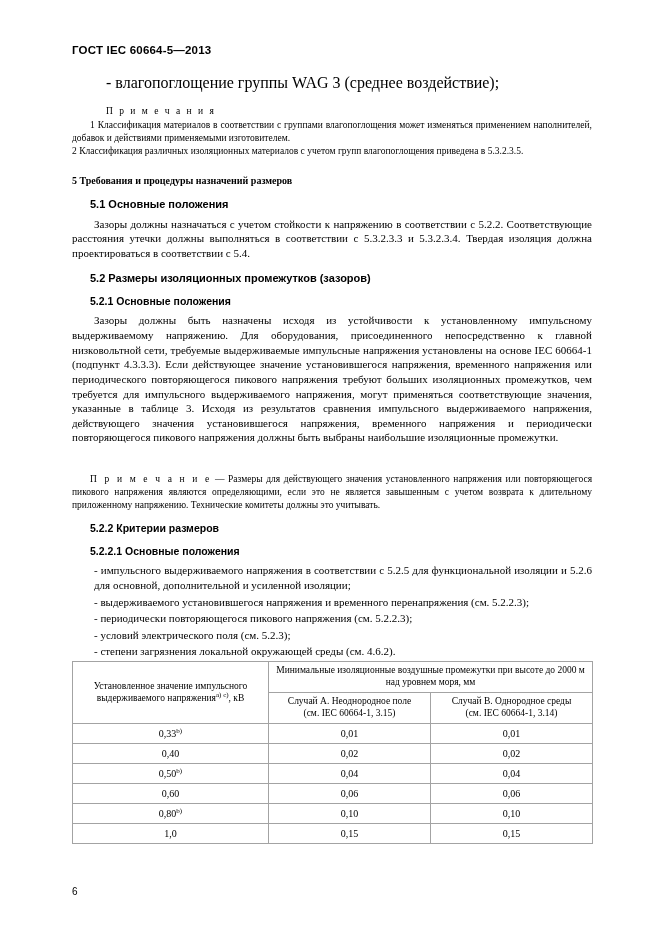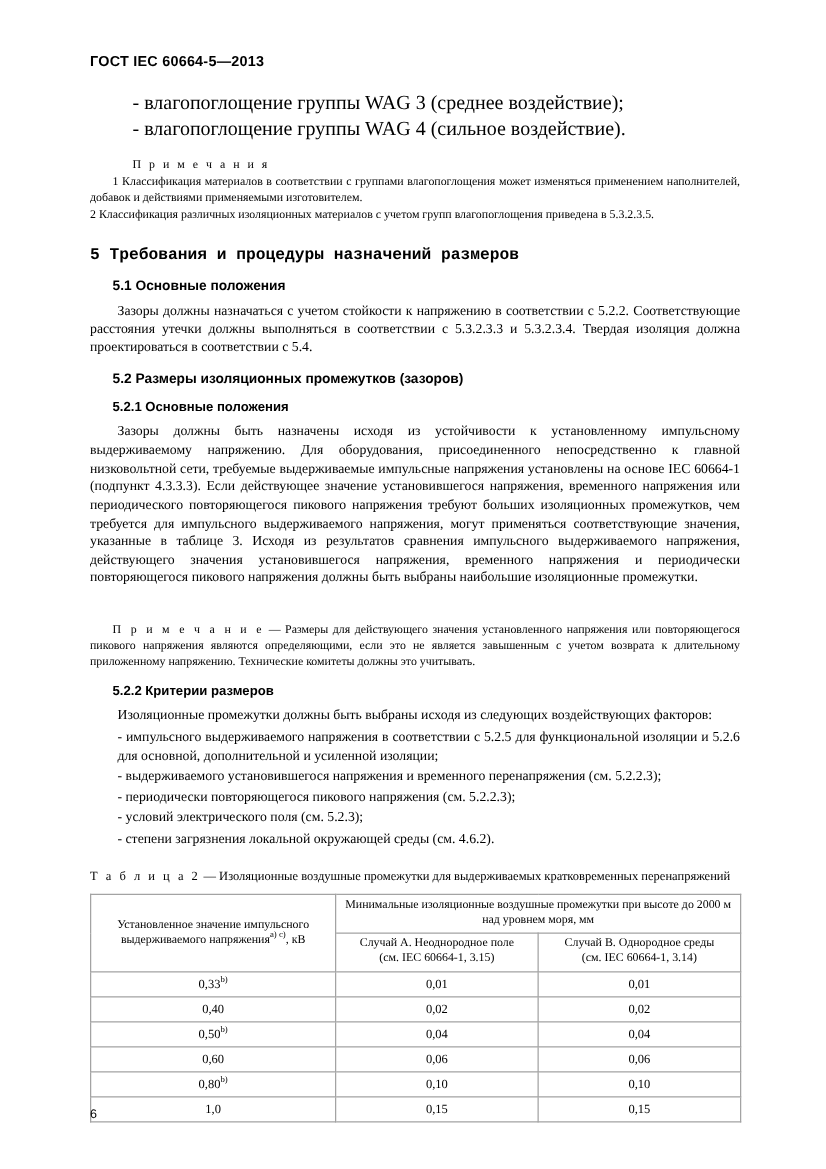--- a/index.html
+++ b/index.html
@@ -49,22 +49,22 @@
     font-size: 9.5px;
     line-height: 1.32;
     text-align: justify;
     margin: 0 0 1px 0;
     text-indent: 18px;
   }
   .note-p.cont {
     text-indent: 0;
   }
   h2.sec {
-    font-family: Liberation Mono, monospace;
-    font-size: 13px;
+    font-family: Liberation Serif, serif;
+    font-size: 10px;
     font-weight: bold;
     margin: 17px 0 12px 0;
   }
   h3.sub {
     font-family: "Liberation Sans", sans-serif;
     font-size: 11px;
     font-weight: bold;
     margin: 12px 0 7px 18px;
   }
   h4.subsub {
@@ -148,49 +148,47 @@
 </head>
 <body>
 
 <div class="page">
 
   <div class="content">
 
     <div class="doc-header">ГОСТ IEC 60664-5—2013</div>
 
     <p class="dash-line">- влагопоглощение группы WAG 3 (среднее воздействие);</p>
-    <p class="dash-line">- влагопоглощение группы WAG 4 (сильное воздействие).</p>
 
     <div class="note-title">П р и м е ч а н и я</div>
     <p class="note-p">1 Классификация материалов в соответствии с группами влагопоглощения может изменяться применением наполнителей, добавок и действиями применяемыми изготовителем.</p>
     <p class="note-p cont">2 Классификация различных изоляционных материалов с учетом групп влагопоглощения приведена в 5.3.2.3.5.</p>
 
     <h2 class="sec">5 Требования и процедуры назначений размеров</h2>
 
     <h3 class="sub">5.1 Основные положения</h3>
     <p class="body">Зазоры должны назначаться с учетом стойкости к напряжению в соответствии с 5.2.2. Соответствующие расстояния утечки должны выполняться в соответствии с 5.3.2.3.3 и 5.3.2.3.4. Твердая изоляция должна проектироваться в соответствии с 5.4.</p>
 
     <h3 class="sub">5.2 Размеры изоляционных промежутков (зазоров)</h3>
 
     <h4 class="subsub">5.2.1 Основные положения</h4>
     <p class="body">Зазоры должны быть назначены исходя из устойчивости к установленному импульсному выдерживаемому напряжению. Для оборудования, присоединенного непосредственно к главной низковольтной сети, требуемые выдерживаемые импульсные напряжения установлены на основе IEC 60664-1 (подпункт 4.3.3.3). Если действующее значение установившегося напряжения, временного напряжения или периодического повторяющегося пикового напряжения требуют больших изоляционных промежутков, чем требуется для импульсного выдерживаемого напряжения, могут применяться соответствующие значения, указанные в таблице 3. Исходя из результатов сравнения импульсного выдерживаемого напряжения, действующего значения установившегося  напряжения, временного напряжения и периодически повторяющегося пикового напряжения должны быть выбраны наибольшие изоляционные промежутки.</p>
 
     <p class="note-block"><span class="lbl">П р и м е ч а н и е</span> <span>— Размеры для действующего значения установленного напряжения или повторяющегося пикового напряжения являются определяющими, если это не является завышенным с учетом возврата к длительному приложенному напряжению. Технические комитеты должны это учитывать.</span></p>
 
     <h4 class="subsub">5.2.2 Критерии размеров</h4>
-
-    <p class="body">Изоляционные промежутки должны быть выбраны исходя из следующих воздействующих факторов:</p>
+    <h4 class="subsub">5.2.2.1 Основные положения</h4>
+
 
     <p class="bullet">- импульсного выдерживаемого напряжения в соответствии с 5.2.5 для функциональной изоляции и 5.2.6 для основной, дополнительной и усиленной изоляции;</p>
     <p class="bullet">- выдерживаемого установившегося напряжения и временного перенапряжения (см. 5.2.2.3);</p>
     <p class="bullet">- периодически повторяющегося пикового напряжения (см. 5.2.2.3);</p>
     <p class="bullet">- условий электрического поля (см. 5.2.3);</p>
     <p class="bullet">- степени загрязнения локальной окружающей среды (см. 4.6.2).</p>
 
-    <p class="table-caption"><span class="lbl">Т а б л и ц а  2</span> <span>— Изоляционные воздушные промежутки для выдерживаемых кратковременных перенапряжений</span></p>
 
     <table class="t2">
       <colgroup>
         <col style="width:196px">
         <col style="width:162px">
         <col style="width:162px">
       </colgroup>
       <thead>
         <tr>
           <th class="h1" rowspan="2"><span>Установленное значение импульсного выдерживаемого напряжения</span><sup>a) c)</sup><span>, кВ</span></th>

